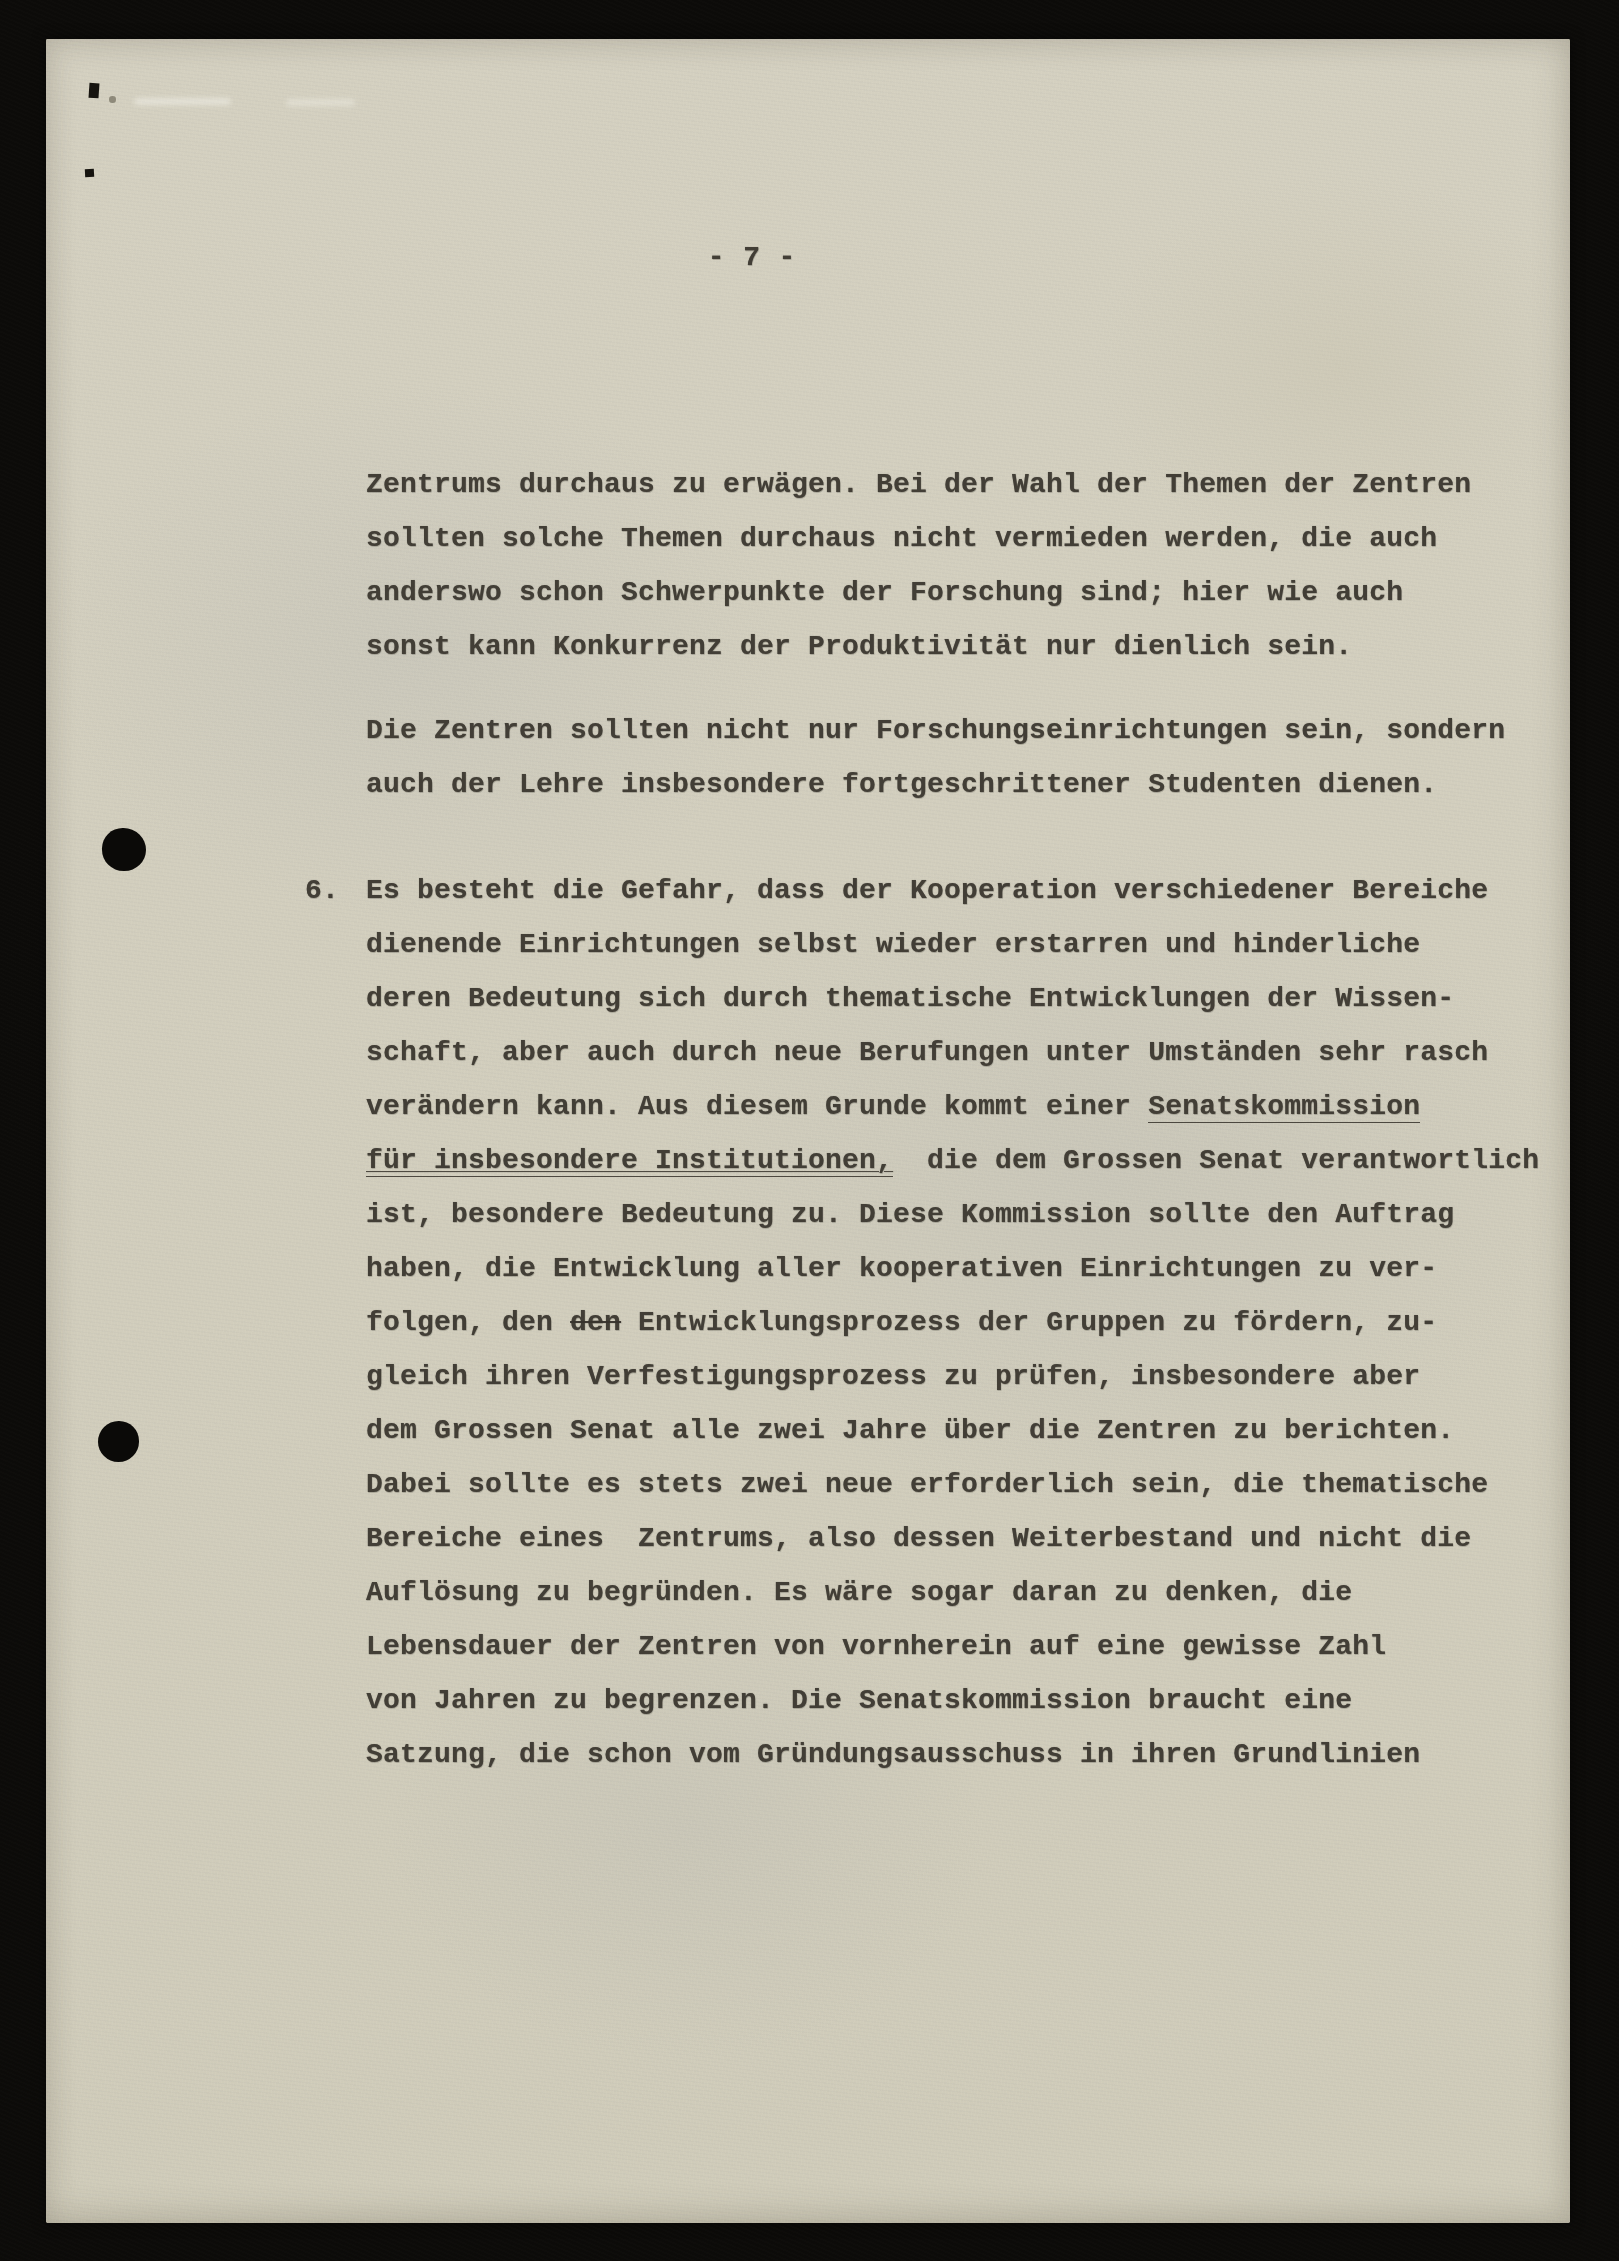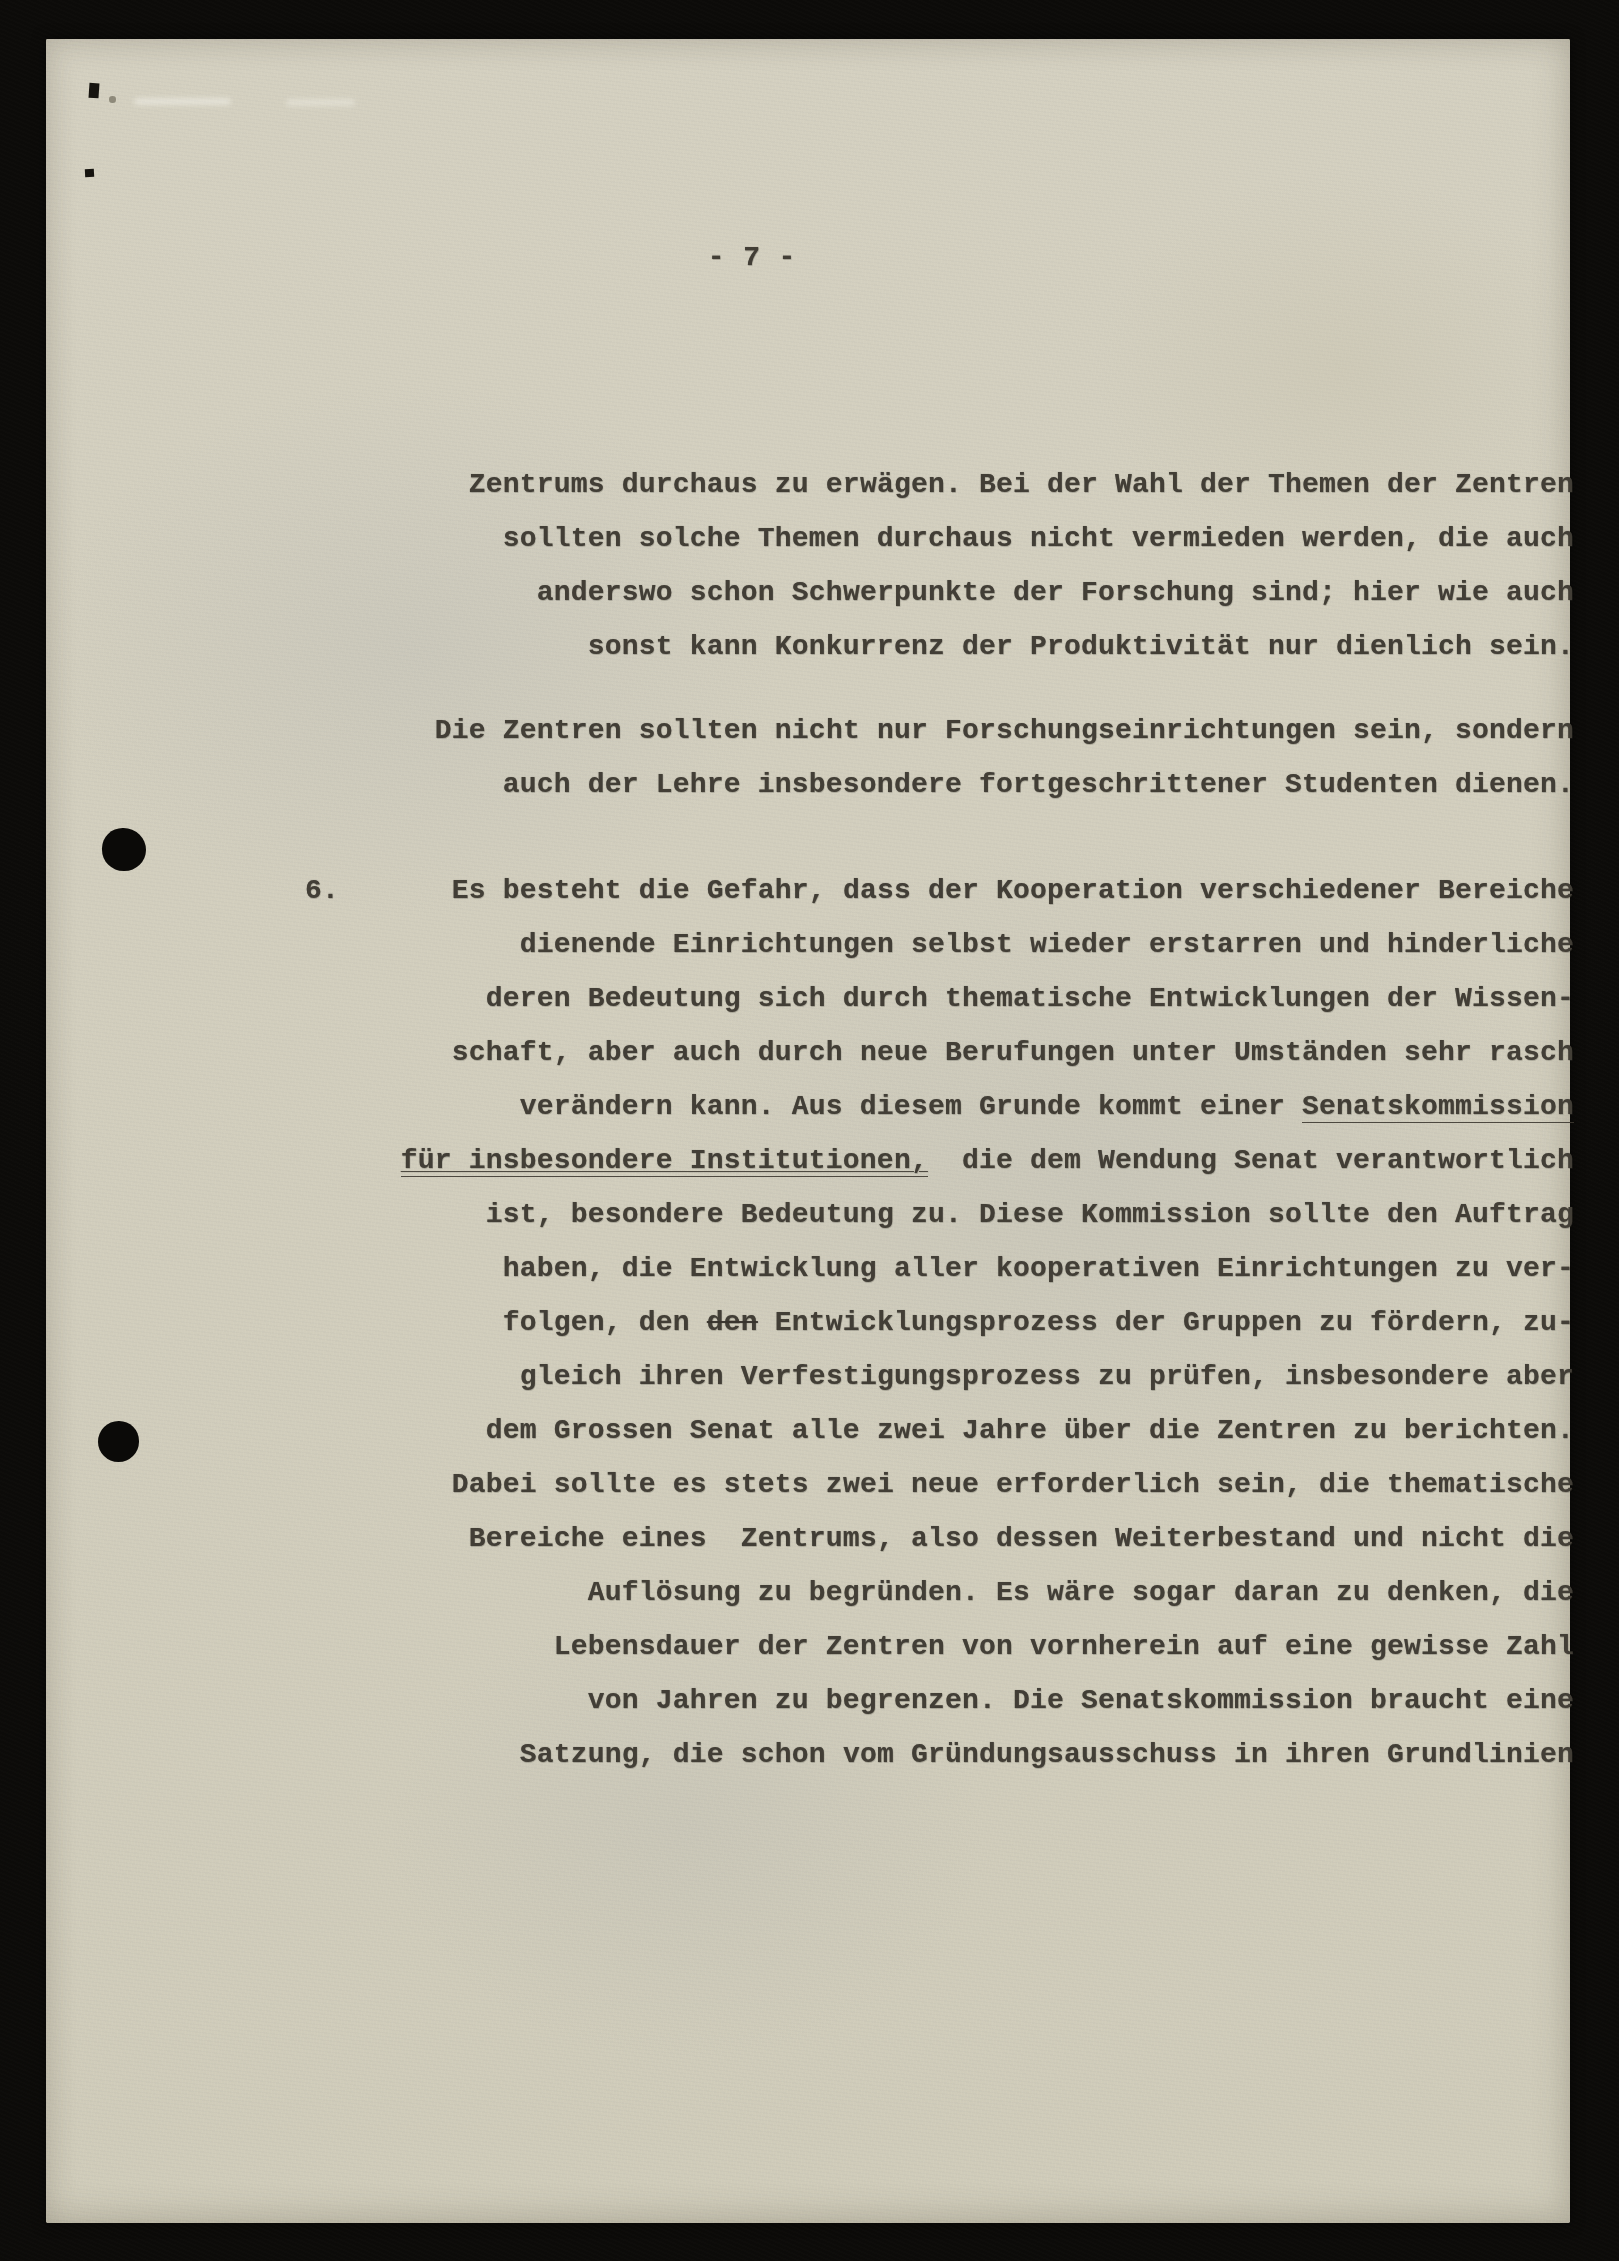--- a/index.html
+++ b/index.html
@@ -36,21 +36,21 @@
     text-shadow:0 0 0.9px rgba(66,62,54,0.55), 0.5px 0.5px 0 rgba(66,62,54,0.25);
     letter-spacing:0.9px;
   }
   .text-body{
     position:absolute;top:419px;left:320px;width:1208px;
     font-size:28px;font-weight:bold;line-height:54px;
     color:#423e36;
     text-shadow:0 0 0.9px rgba(66,62,54,0.5), 0.5px 0.5px 0 rgba(66,62,54,0.22);
     letter-spacing:0.2px;
   }
-  .para{position:relative;text-align:right;}
+  .para{position:relative;}
   .para + .para{margin-top:29.5px;}
   .para.numbered{margin-top:52px;}
   .marker{position:absolute;left:-61px;top:0;}
   .tline{white-space:pre;}
   .u{border-bottom:1.8px solid rgba(62,58,50,0.9);}
   .u2{
     border-bottom:1.8px solid rgba(62,58,50,0.9);
     text-decoration:underline;
     text-decoration-thickness:1.4px;
     text-underline-offset:3.2px;
@@ -93,21 +93,21 @@
         <div class="tline"><span>Die Zentren sollten nicht nur Forschungseinrichtungen sein, sondern</span></div>
         <div class="tline"><span>auch der Lehre insbesondere fortgeschrittener Studenten dienen.</span></div>
       </div>
       <div class="para numbered">
         <span class="marker">6.</span>
         <div class="tline"><span>Es besteht die Gefahr, dass der Kooperation verschiedener Bereiche</span></div>
         <div class="tline"><span>dienende Einrichtungen selbst wieder erstarren und hinderliche</span></div>
         <div class="tline"><span>deren Bedeutung sich durch thematische Entwicklungen der Wissen-</span></div>
         <div class="tline"><span>schaft, aber auch durch neue Berufungen unter Umständen sehr rasch</span></div>
         <div class="tline"><span>verändern kann. Aus diesem Grunde kommt einer </span><span class="u">Senatskommission</span></div>
-        <div class="tline"><span class="u2">für insbesondere Institutionen,</span><span>  die dem Wendung Senat verantwortlich</span></div>
+        <div class="tline"><span class="u2">für insbesondere Institutionen,</span><span>  die dem Grossen Senat verantwortlich</span></div>
         <div class="tline"><span>ist, besondere Bedeutung zu. Diese Kommission sollte den Auftrag</span></div>
         <div class="tline"><span>haben, die Entwicklung aller kooperativen Einrichtungen zu ver-</span></div>
         <div class="tline"><span>folgen, den </span><span class="st">den</span><span> Entwicklungsprozess der Gruppen zu fördern, zu-</span></div>
         <div class="tline"><span>gleich ihren Verfestigungsprozess zu prüfen, insbesondere aber</span></div>
         <div class="tline"><span>dem Grossen Senat alle zwei Jahre über die Zentren zu berichten.</span></div>
         <div class="tline"><span>Dabei sollte es stets zwei neue erforderlich sein, die thematische</span></div>
         <div class="tline"><span>Bereiche eines  Zentrums, also dessen Weiterbestand und nicht die</span></div>
         <div class="tline"><span>Auflösung zu begründen. Es wäre sogar daran zu denken, die</span></div>
         <div class="tline"><span>Lebensdauer der Zentren von vornherein auf eine gewisse Zahl</span></div>
         <div class="tline"><span>von Jahren zu begrenzen. Die Senatskommission braucht eine</span></div>

